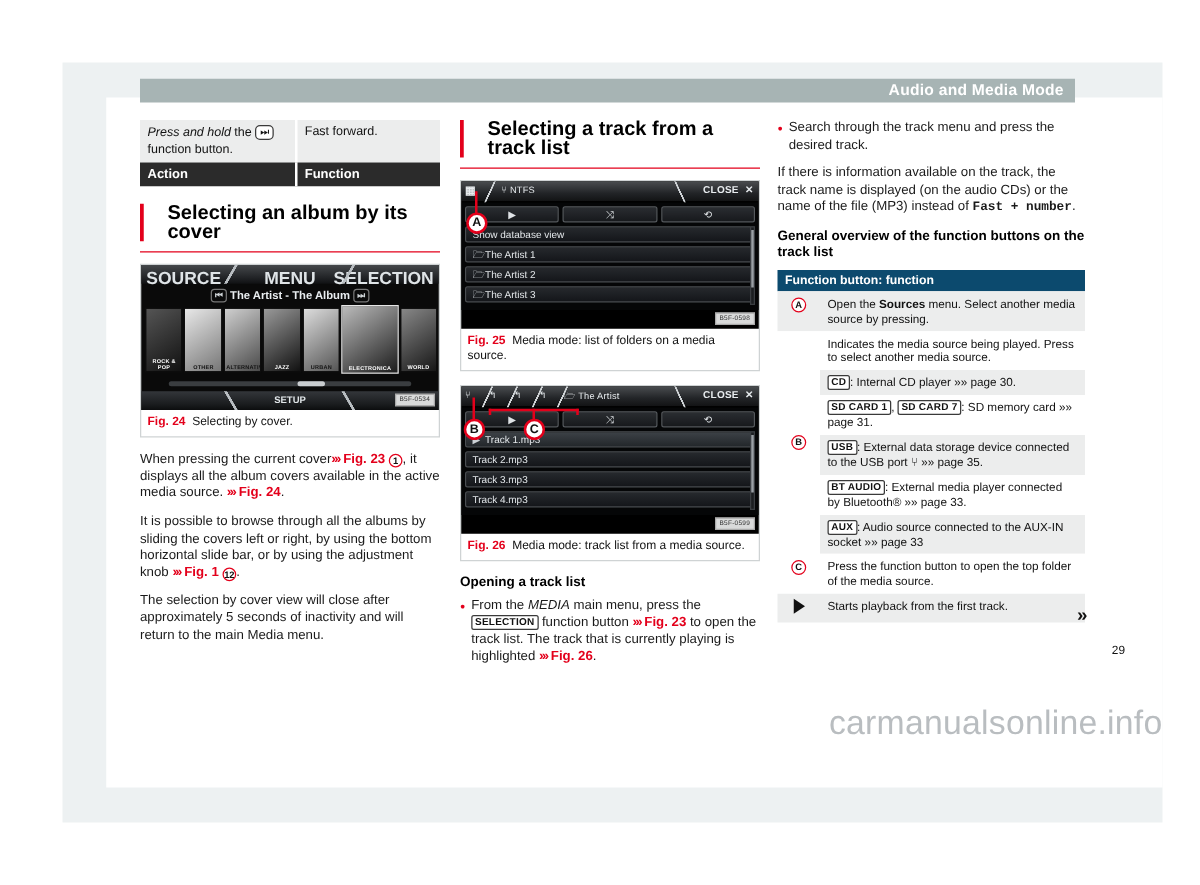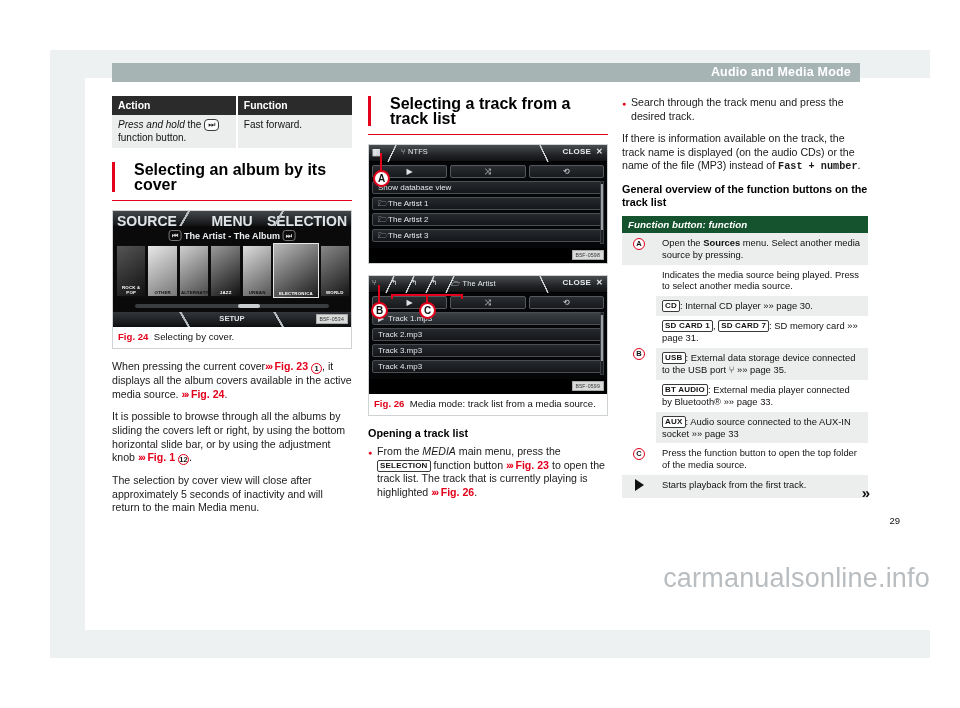--- a/index.html
+++ b/index.html
@@ -179,22 +179,22 @@
   .callout {
     position:absolute; width: 17px; height: 17px; border-radius:50%;
     background:#fff; border:2px solid #e3001b; color:#111;
     font-size:10px; font-weight:bold; text-align:center; line-height:14px; z-index: 5;
   }
   .leader { position:absolute; background:#e3001b; z-index:4; }
 
   
   table.ot { width:100%; border-collapse: collapse; }
   table.ot th {
-    background:#14532d; color:#fff; font-size:9.8px; font-weight:bold;
-    text-align:left; padding:3px 6px;font-style:italic;
+    background:#0c4a6e; color:#fff; font-size:9.8px; font-weight:bold;
+    text-align:left; padding:3px 6px;
   }
   table.ot td {
     font-size:9.4px; line-height:11.8px; color:#111; padding:4px 6px; vertical-align: top;
   }
   table.ot td.key { width: 34px; text-align:center; background:#eceded; }
   table.ot tr.alt td { background:#eceded; }
   table.ot tr.wht td { background:#ffffff; }
   .keycirc {
     display:inline-block; width:12px; height:12px; border:1px solid #e3001b; border-radius:50%;
     font-size:7.5px; line-height:10px; text-align:center; font-weight:bold; background:#fff; color:#111;
@@ -223,28 +223,28 @@
   <div class="paper-shadow"></div>
   <div class="paper"></div>
 
   <div class="run-head">Audio and Media Mode</div>
 
   <div class="col col-1">
 
     <table class="dt">
       <tbody>
           <tr>
-        <th class="c1">Action</th>
-        <th>Function</th>
-      </tr>
-      <tr>
         <td class="c1">
           <span class="ital">Press and hold</span><span> the </span><span class="chip-round">⏭</span><span> function button.</span>
         </td>
         <td>Fast forward.</td>
+      </tr>
+      <tr>
+        <th class="c1">Action</th>
+        <th>Function</th>
       </tr>
     </tbody>
       </table>
 
     <h3 class="sec">Selecting an album by its cover</h3>
     <div class="sec-rule"></div>
 
     <div class="figure">
       <div class="screen cover-screen">
         <div class="cover-bar-top">
@@ -335,20 +335,23 @@
           <div class="mrow"><span class="folder">🗁</span> <span>The Artist 1</span></div>
           <div class="mrow"><span class="folder">🗁</span> <span>The Artist 2</span></div>
           <div class="mrow"><span class="folder">🗁</span> <span>The Artist 3</span></div>
           <div class="scroll">
               <i></i>
             </div>
         </div>
         <div class="leader" style="left:11px;top:8px;width:2px;height:22px"></div>
         <div class="callout" style="left:4px;top:25px">A</div>
         <div class="code-tag">B5F-0598</div>
+      </div>
+      <div class="fig-cap">
+        <b>Fig. 25</b>&nbsp;&nbsp;<span>Media mode: list of folders on a media source.</span>
       </div>
     </div>
 
     <div class="figure">
       <div class="screen" style="height:118px">
         <div class="mmi-top">
           <div class="slash" style="left:14px"></div>
           <div class="slash" style="left:34px"></div>
           <div class="slash" style="left:54px"></div>
           <div class="slash" style="left:74px"></div>

